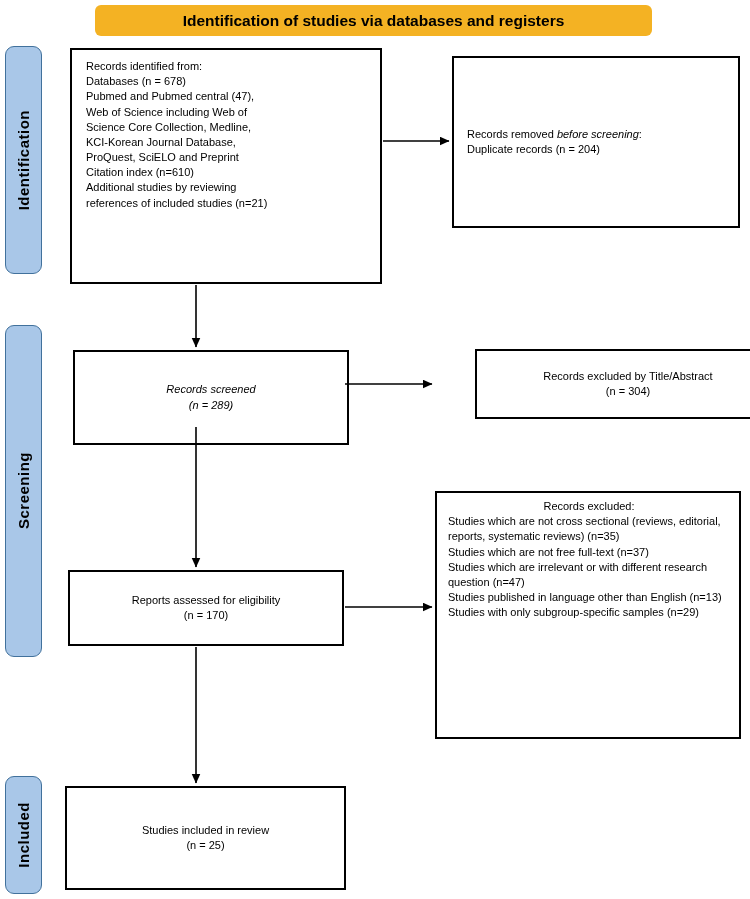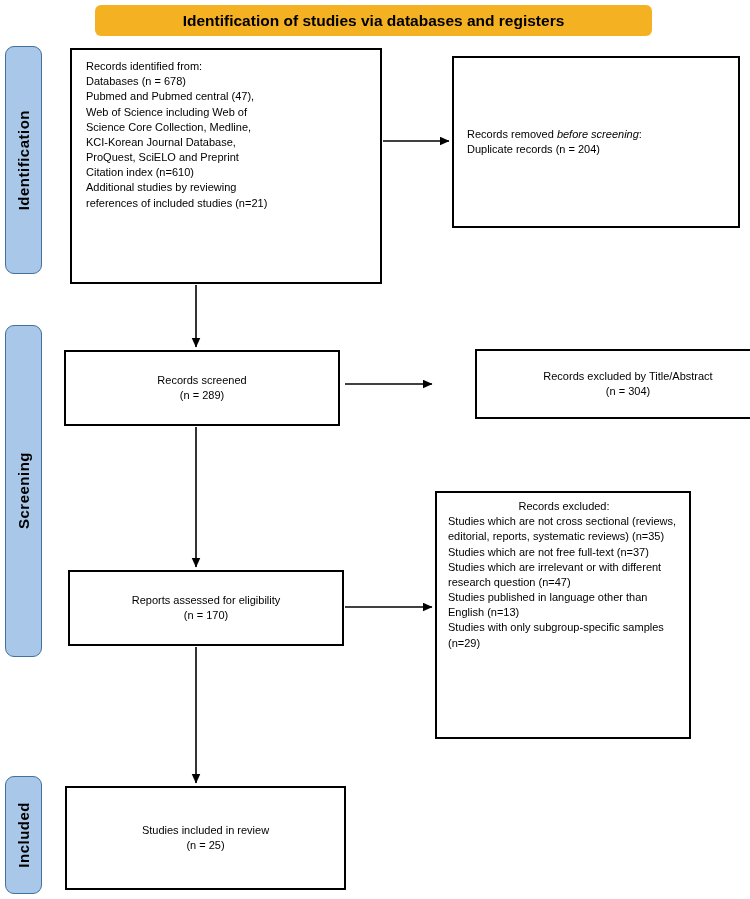--- a/index.html
+++ b/index.html
@@ -75,25 +75,25 @@
     box-sizing: border-box;
   }
   .box-removed .wrapblock { width: 212px; }
   .box-centered {
     display: flex;
     flex-direction: column;
     align-items: center;
     justify-content: center;
     text-align: center;
   }
-  .box-screened  { left: 64px;  top: 350px; width: 276px; height: 76px; }
+  .box-screened  { left: 73px;  top: 350px; width: 276px; height: 95px; font-style: italic; }
   .box-excluded-ta { left: 435px; top: 349px; width: 306px; height: 70px; margin-left: 40px; }
   .box-assessed  { left: 68px;  top: 570px; width: 276px; height: 76px; }
   .box-excluded-reasons {
-    left: 435px; top: 491px; width: 256px; height: 248px;
+    left: 435px; top: 491px; width: 306px; height: 248px;
     padding: 6px 9px 6px 11px;
   }
   .box-excluded-reasons .reasons-title { text-align: center; }
   .box-included { left: 65px; top: 786px; width: 281px; height: 104px; }
 
   .arrow-layer {
     position: absolute;
     left: 0; top: 0;
     width: 750px; height: 899px;
     pointer-events: none;

